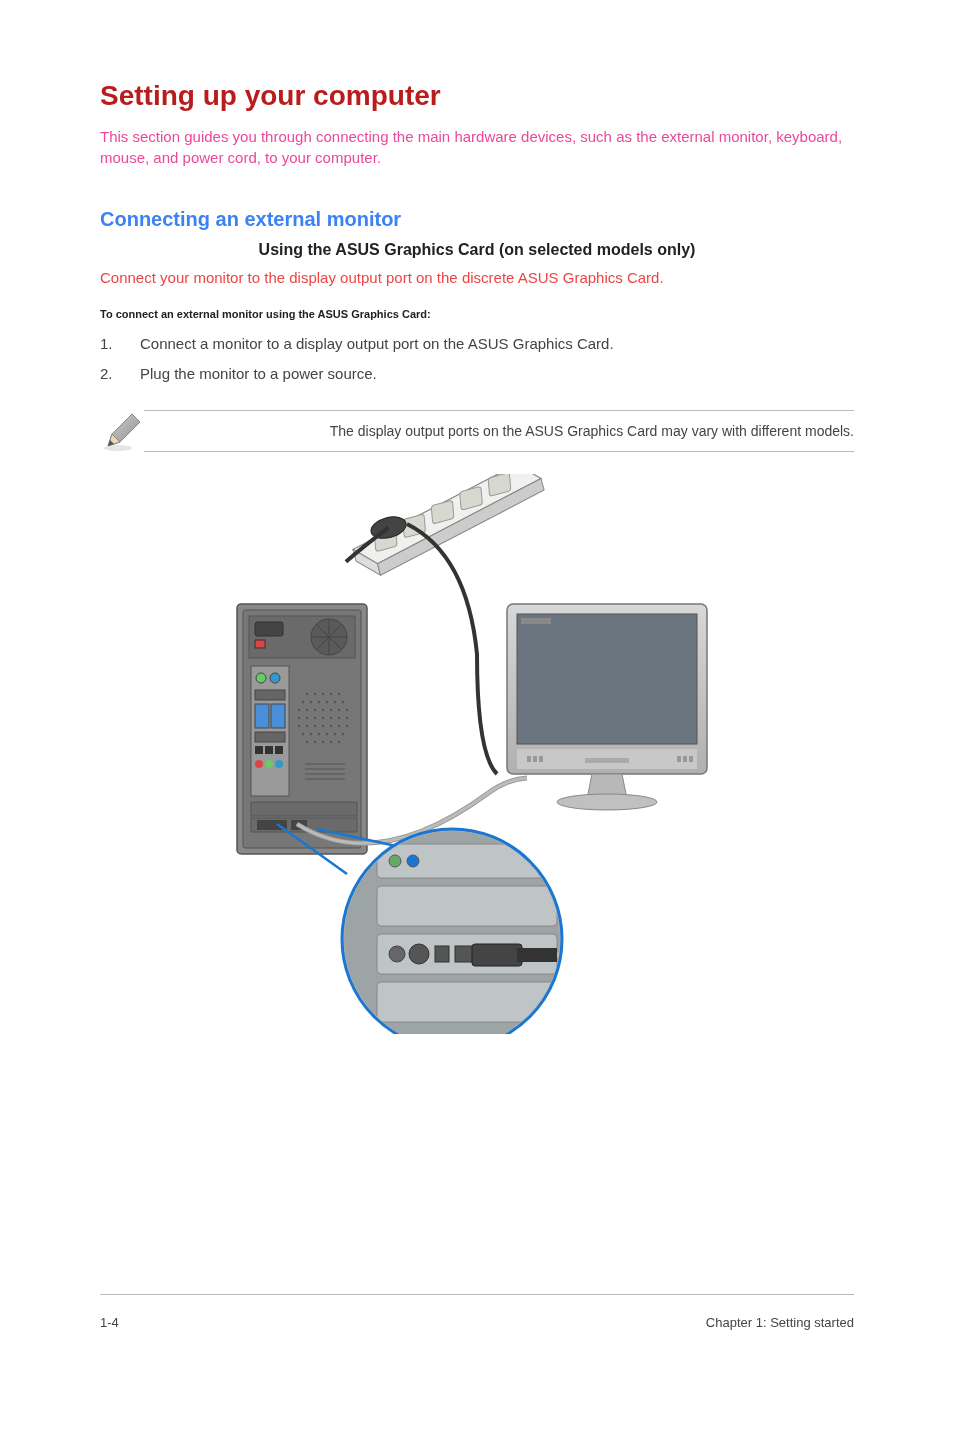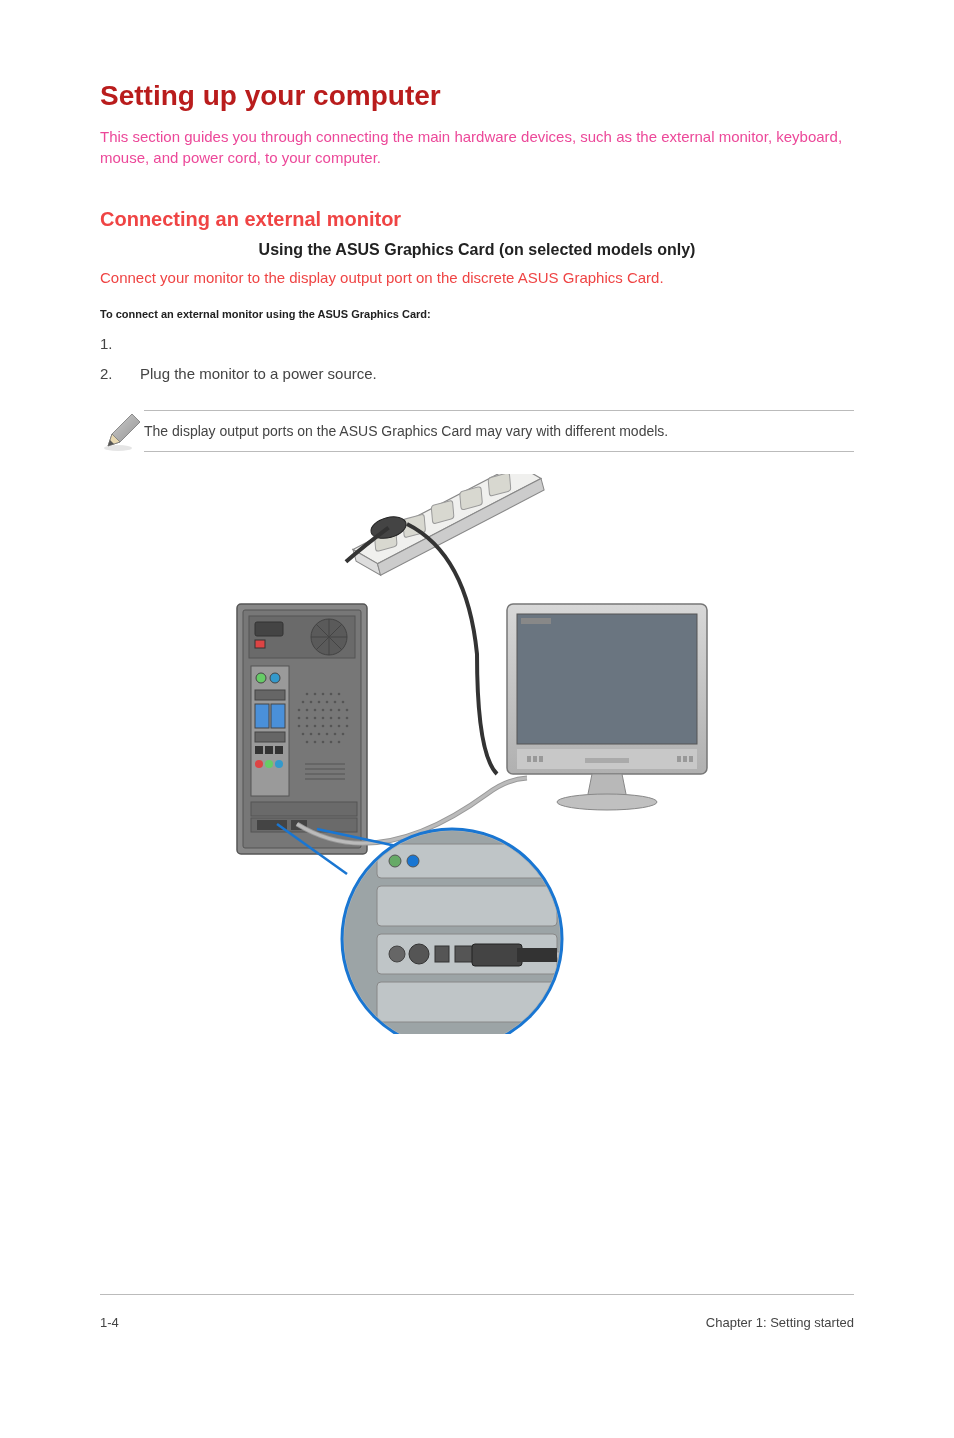--- a/index.html
+++ b/index.html
@@ -23,21 +23,21 @@
     }
     .intro-text {
       font-size: 15px;
       color: #ec4899;
       line-height: 1.4;
       margin-bottom: 40px;
     }
     .section-heading {
       font-size: 20px;
       font-weight: bold;
-      color: #ef4444;
+      color: #3b82f6;
       margin-bottom: 10px;
     }
     .sub-heading {
       font-size: 16px;
       font-weight: bold;
       color: #222;
       margin-bottom: 8px;
       text-align: center;
     }
     .body-text {
@@ -63,20 +63,21 @@
       margin-bottom: 6px;
     }
     .step-num {
       width: 40px;
       flex-shrink: 0;
     }
     .note-box {
       display: flex;
       align-items: flex-start;
       margin-bottom: 20px;
+      text-align: right;
     }
     .note-icon {
       width: 44px;
       height: 44px;
       flex-shrink: 0;
     }
     .note-text-wrap {
       flex: 1;
       border-top: 1px solid #bbb;
       border-bottom: 1px solid #bbb;
@@ -109,20 +110,21 @@
 
 <h3 class="sub-heading">Using the ASUS Graphics Card (on selected models only)</h3>
 
 <p class="body-text">Connect your monitor to the display output port on the discrete ASUS Graphics Card.</p>
 
 <p class="instruction-heading">To connect an external monitor using the ASUS Graphics Card:</p>
 
 <div class="step-list">
   <div class="step-item">
     <span class="step-num">1.</span>
+    <span>Connect a monitor to a display output port on the ASUS Graphics Card.</span>
   </div>
   <div class="step-item">
     <span class="step-num">2.</span>
     <span>Plug the monitor to a power source.</span>
   </div>
 </div>
 
 <div class="note-box">
   <svg class="note-icon" viewBox="0 0 44 44">
     <defs>

